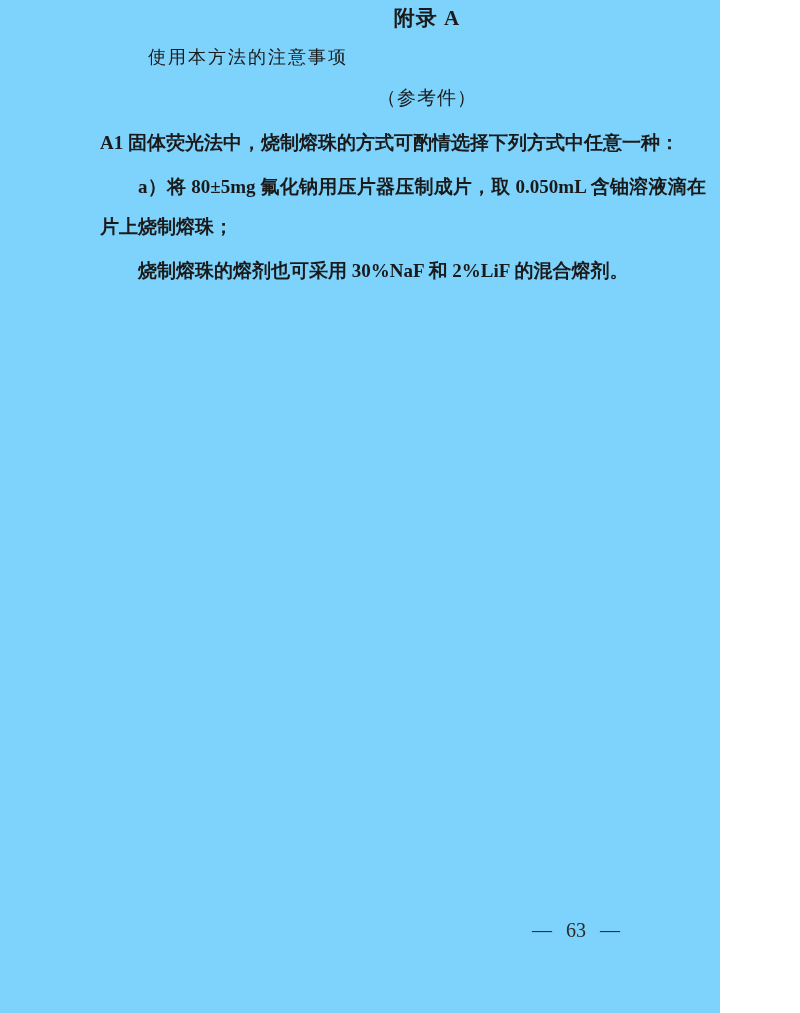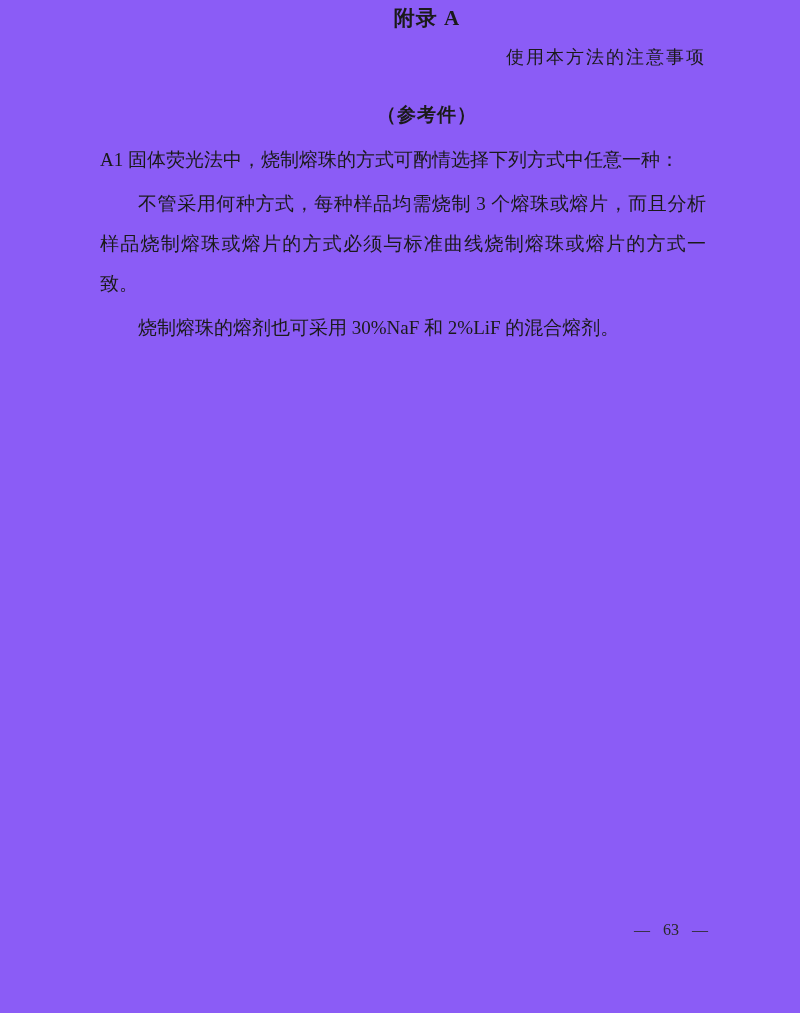--- a/index.html
+++ b/index.html
@@ -2,23 +2,23 @@
 <html lang="zh"><head>
 <meta charset="utf-8">
 <style>
   html, body {
     margin: 0;
     padding: 0;
     background: #ffffff;
   }
   .sheet {
     position: relative;
-    width: 800px;
+    width: 720px;
     height: 1013px;
-    background: #8b5cf6;
+    background: #7dd3fc;
     overflow: hidden;
     font-family: "Liberation Serif", "DejaVu Serif", serif;
     color: #1a1a1a;
   }
   .content {
     position: absolute;
     left: 100px;
     top: 0;
     width: 606px;
   }
@@ -30,76 +30,77 @@
     font-weight: bold;
     text-align: center;
     letter-spacing: 1px;
   }
   .heading-title {
     margin: 13px 0 0 0;
     padding-left: 48px;
     line-height: 26px;
     font-size: 18px;
     font-weight: normal;
-    text-align: right;
+    text-align: left;
     letter-spacing: 2px;
   }
   .heading-subtitle {
-    margin: 32px 0 0 0;
+    margin: 15px 0 0 0;
     padding-left: 48px;
     line-height: 26px;
     font-size: 19px;
-    font-weight: bold;
+    font-weight: normal;
     text-align: center;
     letter-spacing: 1px;
   }
   .body-text {
     margin: 0 0 4px 0;
     font-size: 19px;
     line-height: 40px;
     text-align: justify;
     text-justify: inter-character;
     text-align-last: left;
     word-break: normal;
+    font-weight: bold;
   }
   .body-text.first {
     margin-top: 12px;
   }
   .body-text.ind {
     text-indent: 2em;
   }
   .page-footer {
     position: absolute;
     top: 918px;
-    right: 92px;
-    font-size: 16px;
+    right: 100px;
+    font-size: 20px;
     line-height: 24px;
     color: #2a2a2a;
     word-spacing: 9px;
     white-space: nowrap;
   }
 </style>
 </head>
 <body>
 
 <div class="sheet">
   <div class="content">
 
     <h1 class="heading-appendix">附录 A</h1>
 
     <h2 class="heading-title">使用本方法的注意事项</h2>
 
     <h3 class="heading-subtitle">（参考件）</h3>
 
     <p class="body-text first">A1 固体荧光法中，烧制熔珠的方式可酌情选择下列方式中任意一种：</p>
 
+    <p class="body-text ind">a）将 80±5mg 氟化钠用压片器压制成片，取 0.050mL 含铀溶液滴在片上烧制熔珠；</p>
 
 
 
-    <p class="body-text ind">不管采用何种方式，每种样品均需烧制 3 个熔珠或熔片，而且分析样品烧制熔珠或熔片的方式必须与标准曲线烧制熔珠或熔片的方式一致。</p>
 
 
     <p class="body-text ind">烧制熔珠的熔剂也可采用 30%NaF 和 2%LiF 的混合熔剂。</p>
 
 
   </div>
 
   <div class="page-footer">— 63 —</div>
 </div>
 

